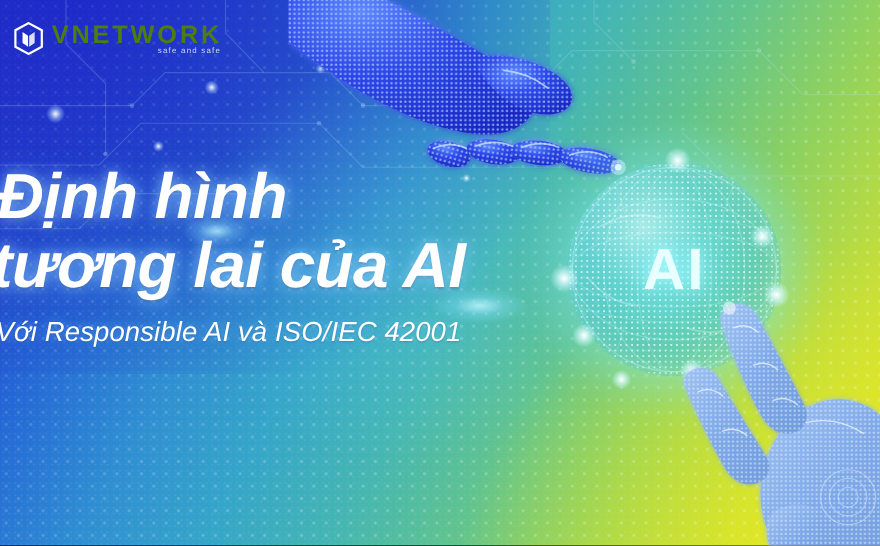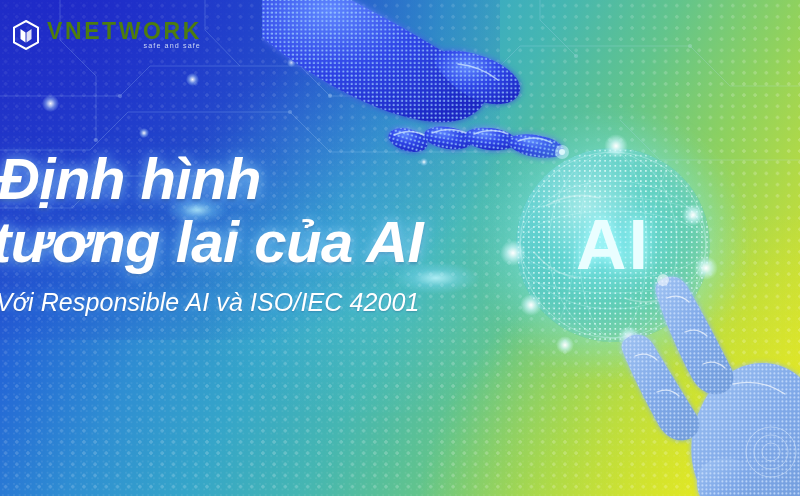--- a/index.html
+++ b/index.html
@@ -122,21 +122,21 @@
     background-image:radial-gradient(circle, rgba(235,255,255,.85) .85px, rgba(255,255,255,0) 1.25px);
     background-size:5.1px 5.1px;
     -webkit-mask-image:radial-gradient(circle at 50% 50%, #000 52%, rgba(0,0,0,.75) 72%, rgba(0,0,0,.25) 92%, transparent 100%);
             mask-image:radial-gradient(circle at 50% 50%, #000 52%, rgba(0,0,0,.75) 72%, rgba(0,0,0,.25) 92%, transparent 100%);
     opacity:.92;
   }
   .sphere-mesh{ position:absolute; inset:0; border-radius:50%; overflow:hidden; opacity:.58; }
   .sphere-ai{
     position:absolute; inset:0; display:flex; align-items:center; justify-content:center;
     font-family:"Liberation Sans", sans-serif;
-    font-weight:700; font-size:70px; letter-spacing:2px;
+    font-weight:700; font-size:53px; letter-spacing:2px;
     color:#e9feff;
     text-shadow:0 0 14px rgba(180,255,255,.95), 0 0 30px rgba(120,235,250,.75), 0 0 52px rgba(90,215,240,.45);
     line-height:1;
   }
   .spark{
     position:absolute; border-radius:50%;
     background:radial-gradient(circle, rgba(255,255,255,1) 0%, rgba(215,250,255,.65) 32%, rgba(180,240,255,0) 70%);
   }
 
   

